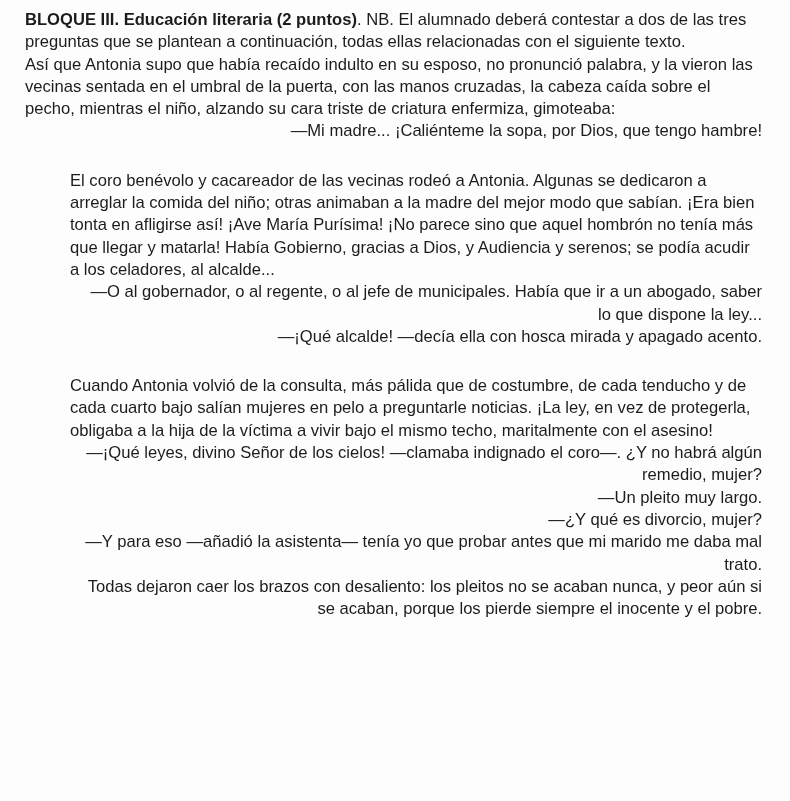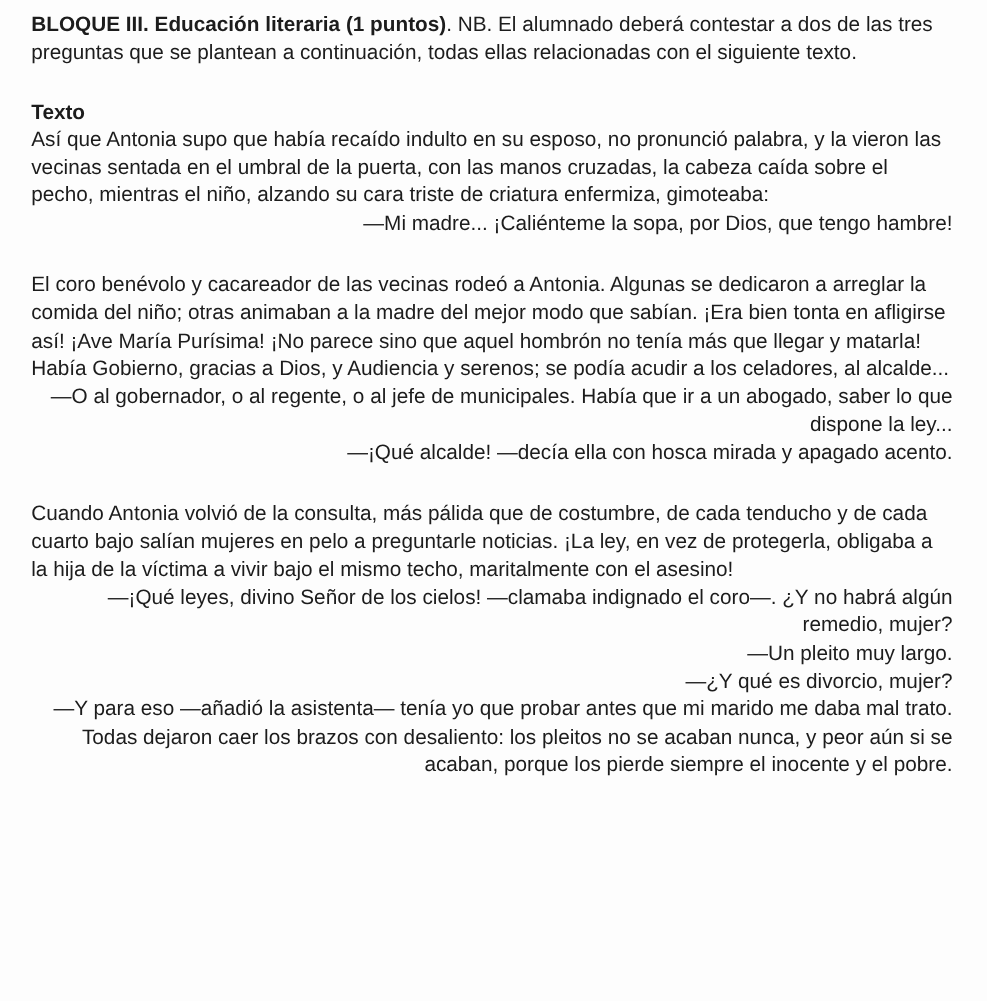--- a/index.html
+++ b/index.html
@@ -21,32 +21,31 @@
     overflow: hidden;
   }
   .intro { margin: 0; }
   .intro .bold { font-weight: bold; }
   .section-label {
     margin-top: 25px;
     font-weight: bold;
   }
   .para { margin: 0; }
   .para-first { }
-  .para-gap { margin-top: 27px; }
+  .para-gap { margin-top: 27px; margin-left: 45px; }
   .seg { margin: 0; }
   .seg.indent { text-indent: 6px; text-align: right; }
 </style>
 </head>
 <body>
 
 <div class="page">
 
-  <p class="intro"><span class="bold">BLOQUE III. Educación literaria (1 puntos)</span><span>. NB. El alumnado deberá contestar a dos de las tres preguntas que se plantean a continuación, todas ellas relacionadas con el siguiente texto.</span></p>
+  <p class="intro"><span class="bold">BLOQUE III. Educación literaria (2 puntos)</span><span>. NB. El alumnado deberá contestar a dos de las tres preguntas que se plantean a continuación, todas ellas relacionadas con el siguiente texto.</span></p>
 
-  <div class="section-label">Texto</div>
 
   <div class="para para-first">
     <div class="seg">Así que Antonia supo que había recaído indulto en su esposo, no pronunció palabra, y la vieron las vecinas sentada en el umbral de la puerta, con las manos cruzadas, la cabeza caída sobre el pecho, mientras el niño, alzando su cara triste de criatura enfermiza, gimoteaba:</div>
     <div class="seg indent">—Mi madre... ¡Caliénteme la sopa, por Dios, que tengo hambre!</div>
   </div>
 
   <div class="para para-gap">
     <div class="seg">El coro benévolo y cacareador de las vecinas rodeó a Antonia. Algunas se dedicaron a arreglar la comida del niño; otras animaban a la madre del mejor modo que sabían. ¡Era bien tonta en afligirse así! ¡Ave María Purísima! ¡No parece sino que aquel hombrón no tenía más que llegar y matarla! Había Gobierno, gracias a Dios, y Audiencia y serenos; se podía acudir a los celadores, al alcalde...</div>
     <div class="seg indent">—O al gobernador, o al regente, o al jefe de municipales. Había que ir a un abogado, saber lo que dispone la ley...</div>
     <div class="seg indent">—¡Qué alcalde! —decía ella con hosca mirada y apagado acento.</div>

